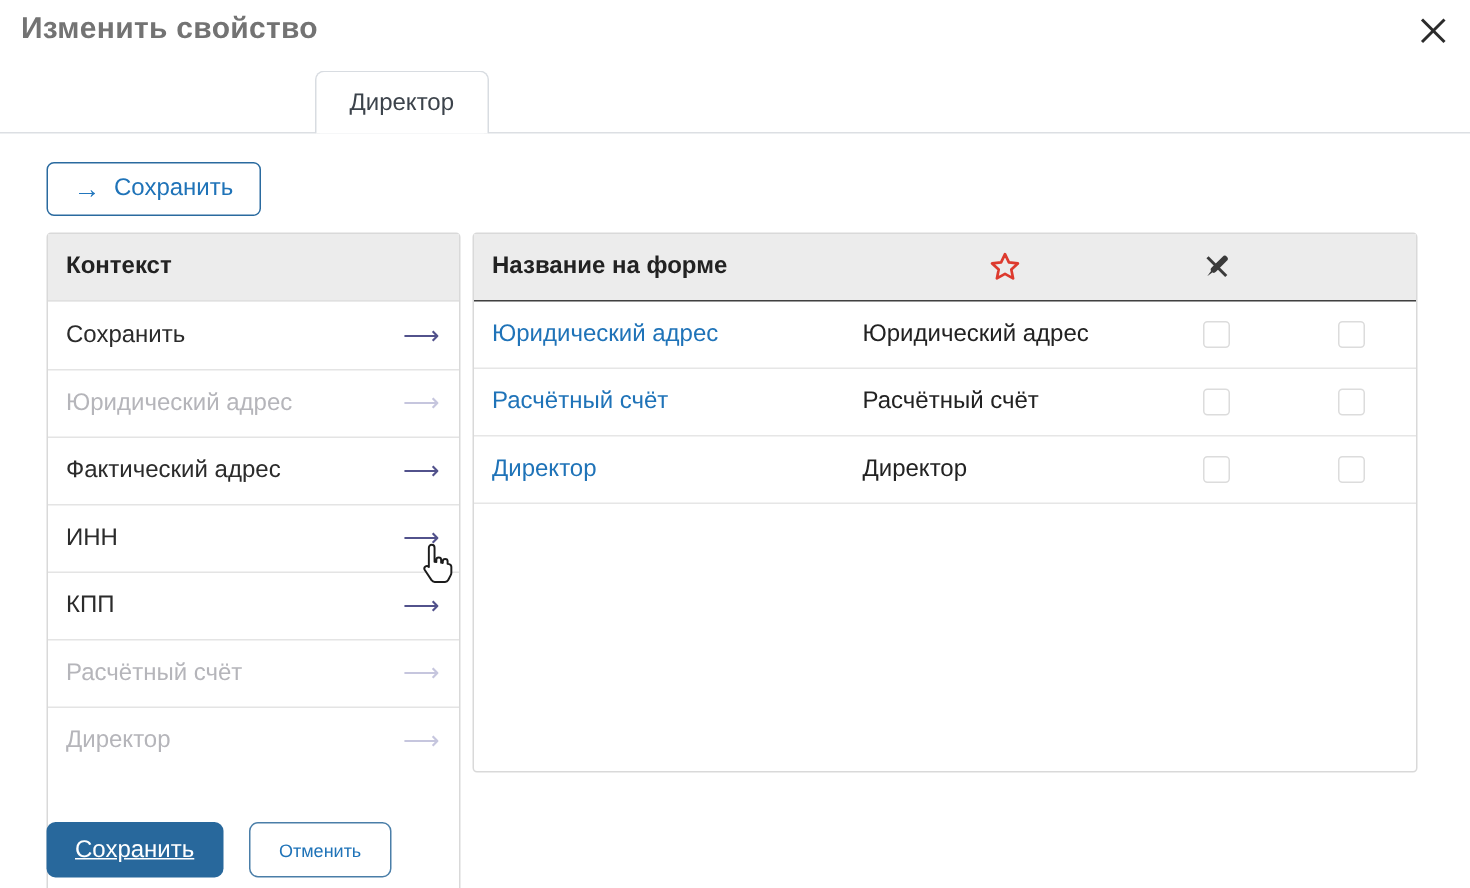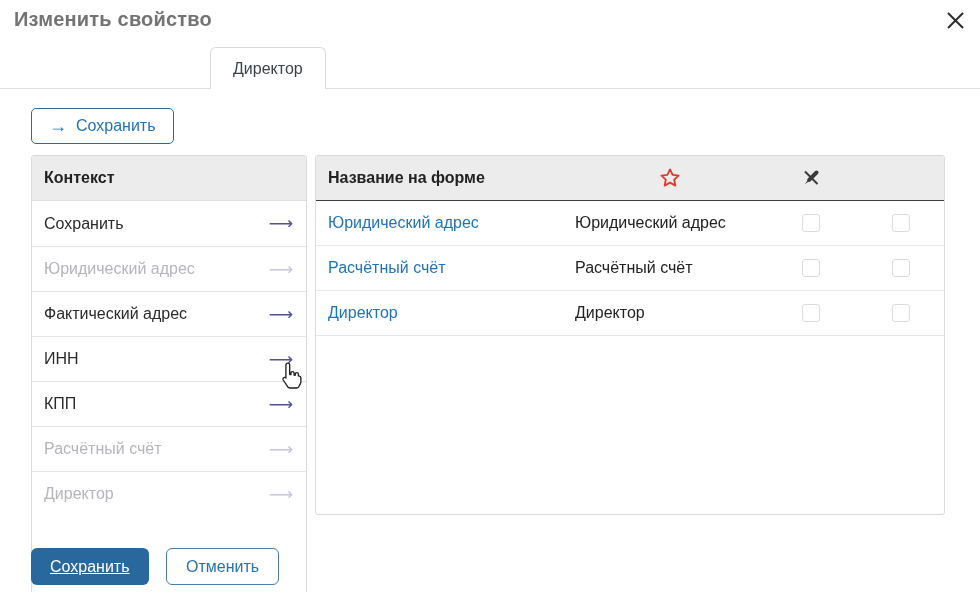--- a/index.html
+++ b/index.html
@@ -53,21 +53,21 @@
   .cell-link { color: #1f73b8; cursor: pointer; }
   .cell-prop { color: #222; }
   .cell-center { display: flex; justify-content: center; }
   .checkbox { width: 18px; height: 18px; border: 1px solid #dcdcdc; border-radius: 3px; background: #fff; cursor: pointer; }
 
   
   .save-btn { left: 31px; top: 548px; height: 37px; padding: 0 19px; background: #28689c;
     border: none; border-radius: 6px; color: #fff; font-size: 16px;
     display: inline-flex; align-items: center; cursor: pointer; font-family: inherit; text-decoration: underline; }
   .cancel-btn { left: 166px; top: 548px; height: 37px; padding: 0 19px; background: #fff;
-    border: 1px solid #4a7ea8; border-radius: 6px; color: #1f73b8; font-size: 16px;
+    border: 1px solid #4a7ea8; border-radius: 6px; color: #1f73b8; font-size: 12px;
     display: inline-flex; align-items: center; cursor: pointer; font-family: inherit; }
 
   .cursor-overlay { left: 278px; top: 361px; width: 26px; height: 30px; pointer-events: none; }
 </style>
 </head>
 <body>
 
 <div class="abs dialog-title">Изменить свойство</div>
 <div class="abs close-btn">
   <svg width="21" height="21" viewBox="0 0 21 21">

